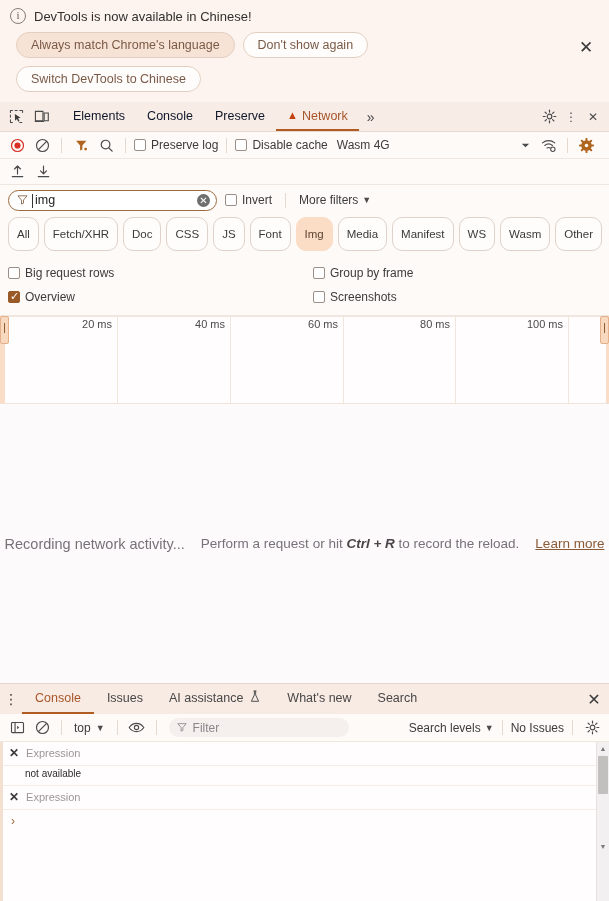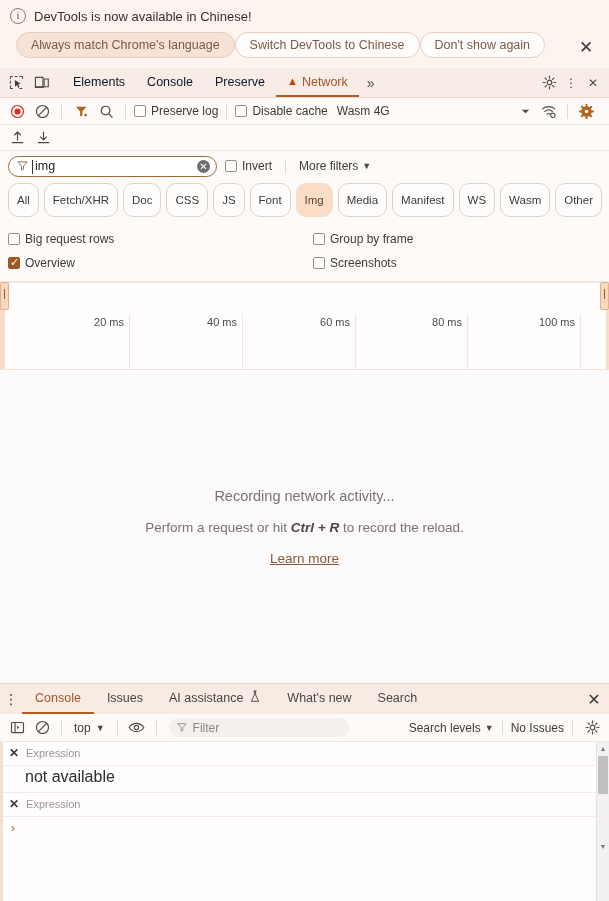--- a/index.html
+++ b/index.html
@@ -24,21 +24,21 @@
     flex: 0 0 auto;
   }
   .banner-row1 { display: flex; align-items: center; gap: 8px; margin-bottom: 8px; }
   .info-icon {
     width: 16px; height: 16px; flex: 0 0 16px;
     border: 1.3px solid #8a7a72; border-radius: 50%;
     color: #6b5c55; font-size: 11px; line-height: 13px; text-align: center;
     font-family: "Liberation Serif", serif;
   }
   .banner-text { font-size: 13px; color: #31302f; }
-  .banner-btns { display: flex; flex-wrap: wrap; gap: 0; padding-left: 6px; max-width: 540px; }
+  .banner-btns { display: flex; flex-wrap: wrap; gap: 8px; padding-left: 6px; max-width: 540px; }
   .pill-btn {
     border: 1px solid #e3cfc2;
     border-radius: 14px;
     background: #fffdfc;
     color: #7a5a46;
     font-size: 12.5px;
     padding: 5px 14px;
     cursor: pointer;
     font-family: "Liberation Sans", sans-serif;
     white-space: nowrap;
@@ -138,41 +138,41 @@
   }
   .sg-row { display: flex; align-items: center; height: 24px; }
   .sg-col1 { width: 305px; }
 
   
   .overview {
     position: relative; height: 88px; flex: 0 0 auto;
     background: #fffdfd; border-bottom: 1px solid #efe3da;
     overflow: hidden;
   }
-  .ov-ruler { position: absolute; left: 17px; right: 0; top: 0; height: 88px; display: flex; margin-top: 32px; }
+  .ov-ruler { position: absolute; left: 5px; right: 0; top: 0; height: 88px; display: flex; }
   .ov-cell {
     position: relative; border-right: 1px solid #f2e6dc;
     display: flex; align-items: flex-start; justify-content: flex-end;
     padding: 2px 5px 0 0; font-size: 11px; color: #4b4b4b;
   }
   .ov-topline { position: absolute; left: 0; right: 0; top: 0; height: 1px; background: #f3e7dd; }
   .ov-handle {
     position: absolute; top: 0; width: 9px; height: 28px;
     background: #f8d9bf; border: 1px solid #e4b08a; border-radius: 2px;
     cursor: ew-resize; z-index: 4;
   }
   .ov-handle .grip { position: absolute; left: 3px; top: 6px; width: 1px; height: 10px; background: #8d5c33; }
   .ov-handle.left { left: 0px; }
   .ov-handle.right { right: 0px; }
   .ov-shade-l { position: absolute; left: 0; top: 0; bottom: 0; width: 5px; background: #f9ddc6; z-index: 3; }
   .ov-shade-r { position: absolute; right: 0; top: 0; bottom: 0; width: 3px; background: #f9ddc6; z-index: 3; }
 
   
   .empty {
-    flex: 1 1 auto; display: flex; flex-direction: column;
+    flex: 1 1 auto; display: flex; flex-direction: row;
     align-items: center; justify-content: center; gap: 16px;
     background: #fcfafb; color: #7b7577;
   }
   .empty-l1 { font-size: 14.5px; color: #77727a; }
   .empty-l2 { font-size: 13.5px; color: #77727a; }
   .empty-l2 b { color: #4a4449; font-weight: bold; font-style: italic; }
   .empty-link { font-size: 13.5px; color: #8a5a36; text-decoration: underline; cursor: pointer; }
 
   
   .drawer { flex: 0 0 auto; display: flex; flex-direction: column; height: 218px; border-top: 1px solid #e6d5ca; }
@@ -202,43 +202,43 @@
   .noissues { font-size: 12px; color: #3c3c3c; cursor: pointer; }
 
   .console-body { flex: 1 1 auto; position: relative; background: #fffdfd; overflow: hidden; border-left: 3px solid #f3e0d0; }
   .live-exp {
     display: flex; align-items: flex-start; gap: 7px;
     padding: 4px 8px 4px 6px; border-bottom: 1px solid #f6ece6;
     min-height: 22px;
   }
   .le-x { color: #3a3a3a; font-size: 12px; cursor: pointer; line-height: 15px; font-weight: bold; }
   .le-name { color: #9b9599; font-size: 11px; line-height: 15px; }
-  .le-val { padding: 2px 8px 6px 22px; font-size: 16px; color: #2c2c2c; border-bottom: 1px solid #f6ece6; }
+  .le-val { padding: 2px 8px 6px 22px; font-size: 10px; color: #2c2c2c; border-bottom: 1px solid #f6ece6; }
   .prompt-row { display: flex; align-items: center; gap: 8px; padding: 4px 8px 4px 8px; }
   .prompt-caret { color: #a06a3a; font-size: 12px; }
 
   .cscroll { position: absolute; right: 0; top: 0; width: 13px; bottom: 0; background: #f2f0f0; border-left: 1px solid #e6e2e2; }
   .cs-arrow { height: 13px; display: flex; align-items: center; justify-content: center; font-size: 7px; color: #7a7a7a; cursor: pointer; }
   .cs-arrow.dn { position: absolute; bottom: 48px; left: 0; right: 0; }
   .cs-thumb { position: absolute; left: 1px; right: 1px; top: 14px; height: 38px; background: #c2bfbf; border-radius: 1px; cursor: pointer; }
 </style>
 </head>
 <body>
 
 <div id="root">
 
   <div class="banner">
     <div class="banner-row1">
       <div class="info-icon">i</div>
       <div class="banner-text">DevTools is now available in Chinese!</div>
     </div>
     <div class="banner-btns">
       <button class="pill-btn filled">Always match Chrome's language</button>
+      <button class="pill-btn">Don't show again</button>
       <button class="pill-btn">Switch DevTools to Chinese</button>
-      <button class="pill-btn">Don't show again</button>
     </div>
     <div class="banner-close">✕</div>
   </div>
 
   <div class="tabbar">
     <div class="tb-icons">
       <div class="tb-icon">
         <svg width="15" height="15" viewBox="0 0 16 16">
           <path d="M1.5 1.5h3M6.5 1.5h3M11.5 1.5h3M1.5 14.5h3M11.5 14.5h3M1.5 1.5v3M1.5 6.5v3M1.5 11.5v3M14.5 1.5v3" stroke="#4a4a4a" stroke-width="1.1" fill="none" stroke-linecap="round" stroke-dasharray="2.2 2.2"></path>
           <path d="M6.2 5.3l6.2 4.1-2.7.55 1.5 2.9-1.3.7-1.5-2.9-1.9 2z" fill="#3c3c3c"></path>

